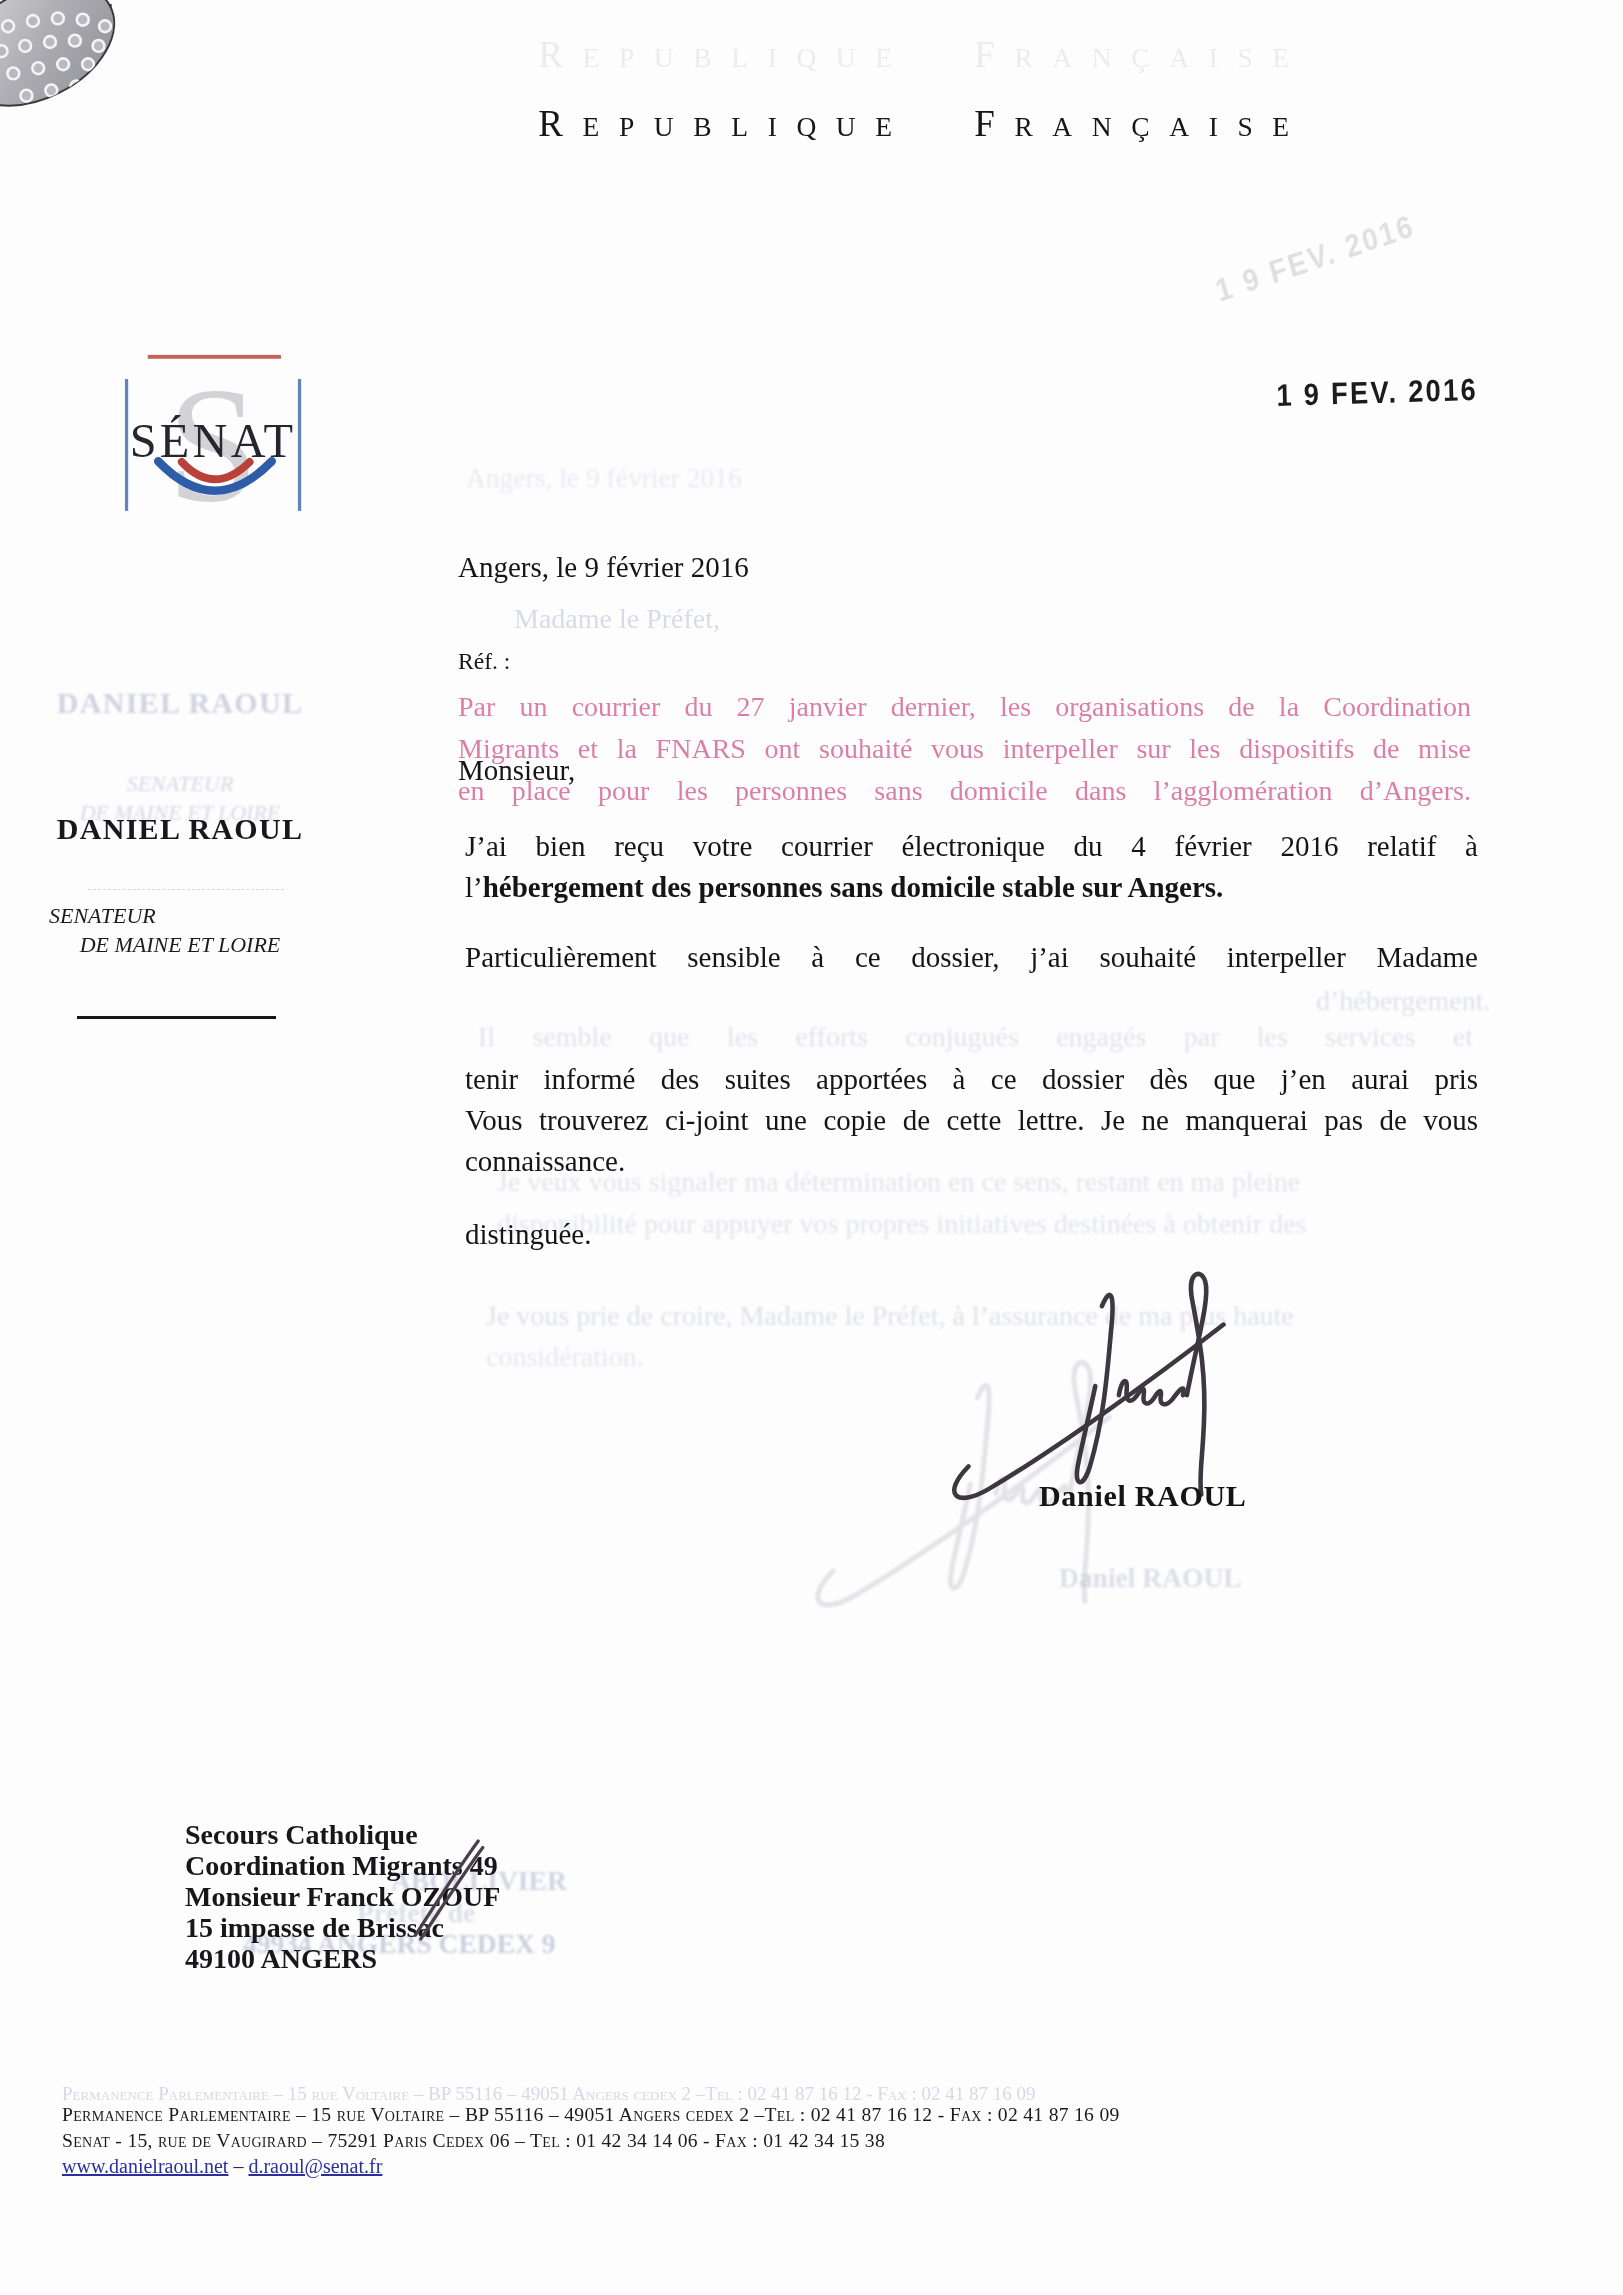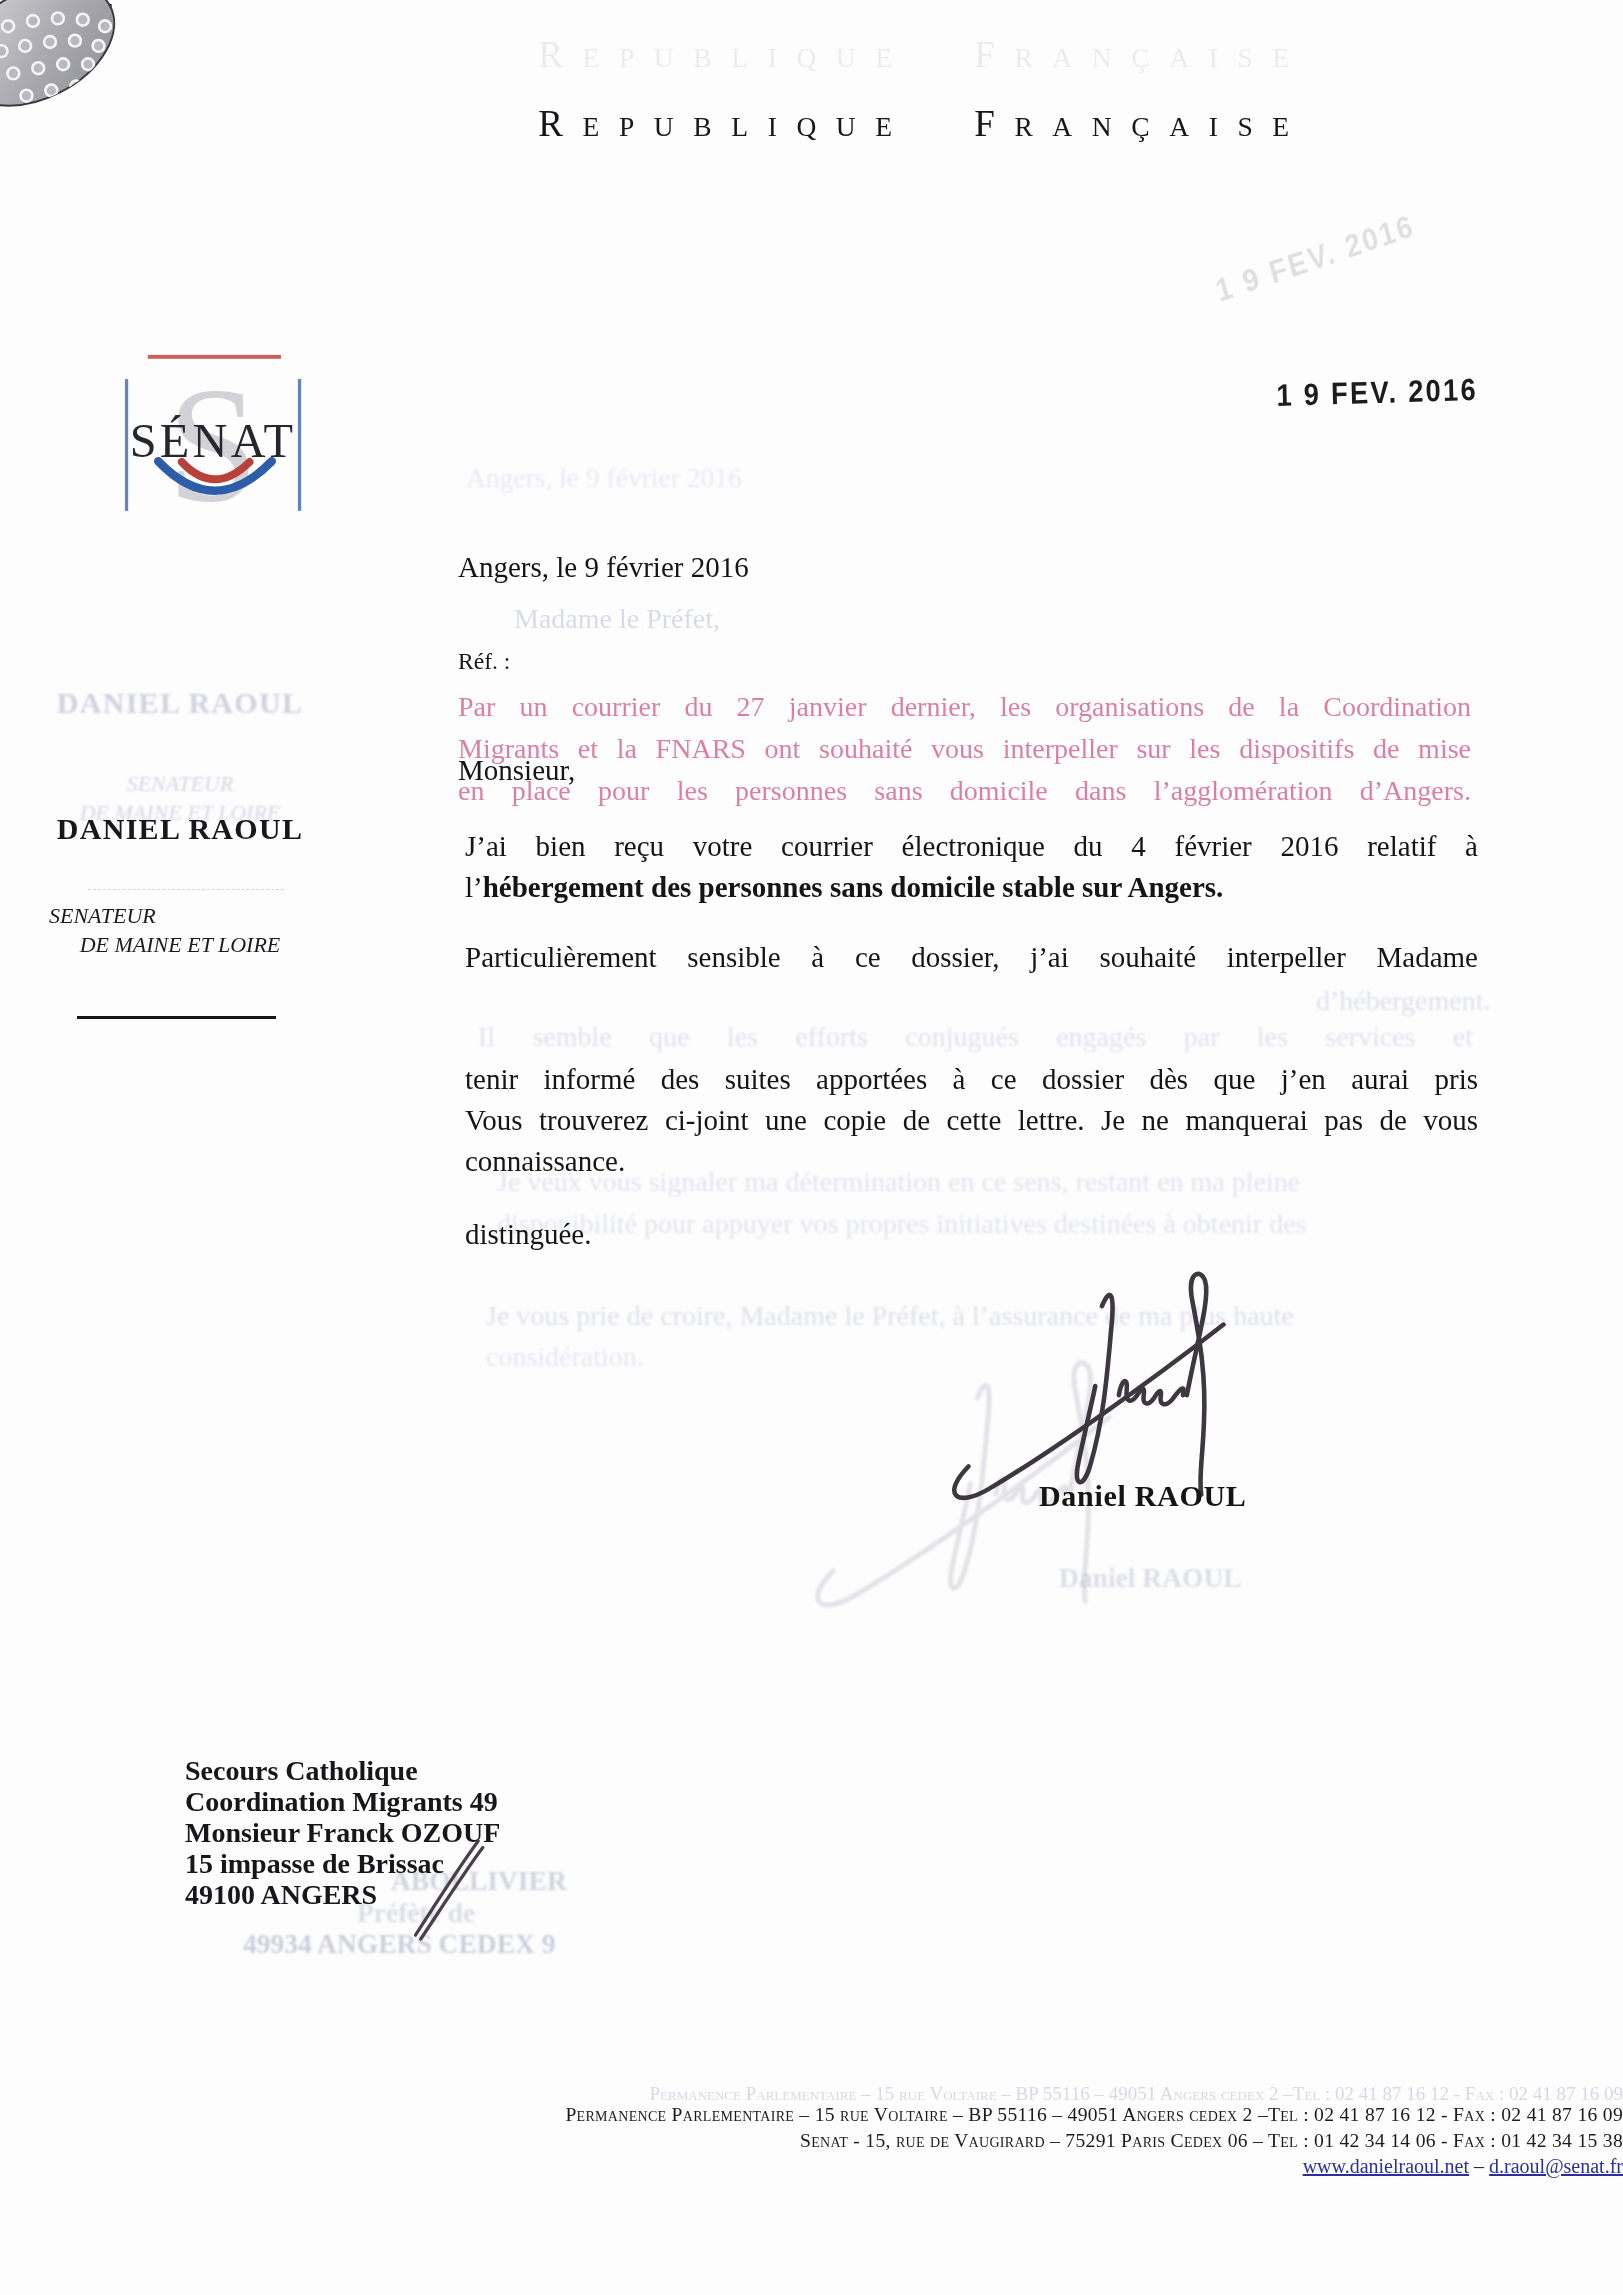--- a/index.html
+++ b/index.html
@@ -41,23 +41,23 @@
   .jline{text-align:justify;text-align-last:justify;}
   .em{font-weight:bold;}
   .sig-name{left:1039px;top:1479px;font-size:30px;font-weight:bold;letter-spacing:0.7px;}
   
   .ghost-t{color:#a3a9c4;opacity:.55;filter:blur(0.5px);}
   .ghost-body{left:458px;width:1013px;font-size:28px;line-height:41px;
     color:#be185d;opacity:.55;filter:blur(0.5px);text-align:justify;text-align-last:justify;}
   .ghost-frag{color:#9ba1bd;filter:blur(1px);white-space:nowrap;font-size:28px;}
   .ghost-bold{font-weight:bold;color:#9297b6;filter:blur(1.2px);font-size:27.5px;white-space:nowrap;}
   
-  .recipient{left:185px;top:1755px;font-size:28px;font-weight:bold;line-height:31px;color:#17171a;}
-  
-  .footer{left:46px;right:0;text-align:right;font-variant:small-caps;color:#1b1b1f;}
+  .recipient{left:185px;top:1819px;font-size:28px;font-weight:bold;line-height:31px;color:#17171a;}
+  
+  .footer{left:62px;right:0;text-align:left;font-variant:small-caps;color:#1b1b1f;}
   .footer1{top:2104px;font-size:19.6px;letter-spacing:0.3px;}
   .footer2{top:2130px;font-size:19.6px;letter-spacing:0.3px;}
   .footer3{top:2155px;font-size:20px;font-variant:normal;}
   .footer-link{color:#2b2f9d;text-decoration:underline;}
   .footer-sep{color:#1b1b1f;}
   .g-footer{top:2083px;font-size:19px;color:#7d81b4;opacity:.3;filter:blur(0.7px);}
   svg{display:block;}
 </style>
 </head>
 <body>

